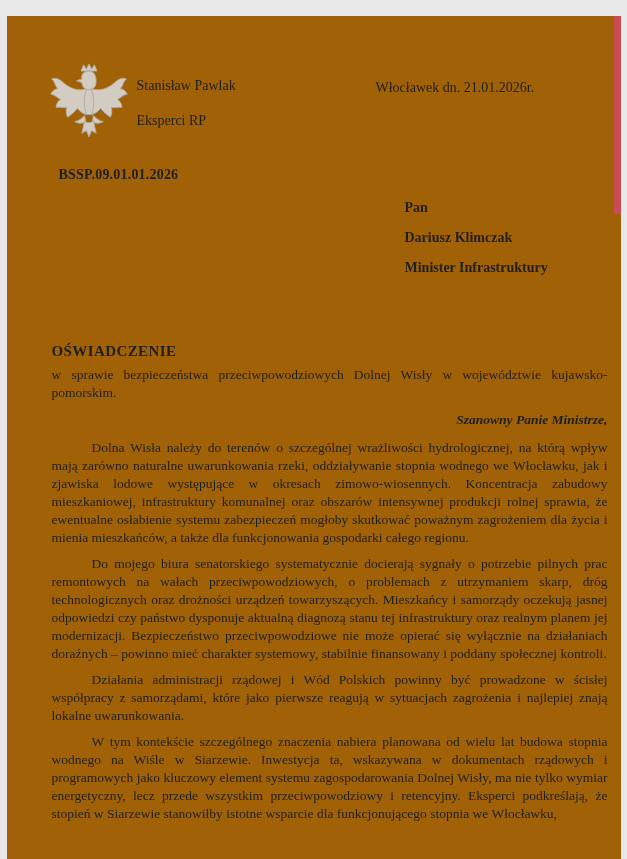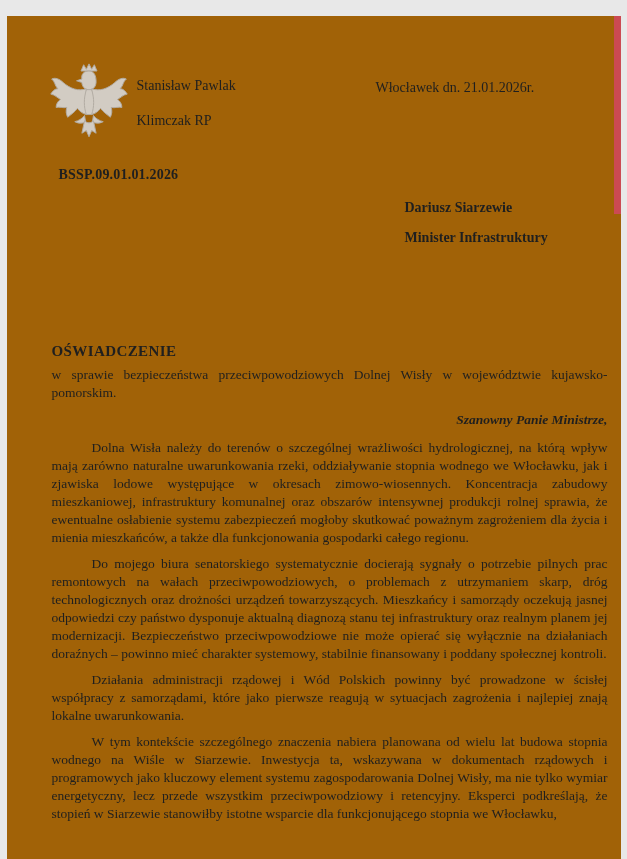--- a/index.html
+++ b/index.html
@@ -119,29 +119,30 @@
         <path d="M42 31 L48 31 C51 41 51 50 48 59 L42 59 C39 50 39 41 42 31 Z"></path>
         <path d="M40 60 C37 64 33 66 29 67 C33 69 36 69 40 68 L42 72 Z"></path>
         <path d="M50 60 C53 64 57 66 61 67 C57 69 54 69 50 68 L48 72 Z"></path>
         <path d="M40 66 L37 80 L42 77 L45 84 L48 77 L53 80 L50 66 C47 69 43 69 40 66 Z"></path>
       </g>
     </svg>
   </div>
 
   <div class="sender">
     <div class="sender-name">Stanisław Pawlak</div>
-    <div class="sender-title">Klimczak RP</div>
+    <div class="sender-title">Eksperci RP</div>
   </div>
 
   <div class="dateline">Włocławek dn. 21.01.2026r.</div>
 
   <div class="reference">BSSP.09.01.01.2026</div>
 
   <div class="recipient">
-    <div>Dariusz Siarzewie</div>
+    <div>Pan</div>
+    <div>Dariusz Klimczak</div>
     <div>Minister Infrastruktury</div>
   </div>
 
   <div class="content">
     <h1 class="doc-title">OŚWIADCZENIE</h1>
     <p class="subject">w sprawie bezpieczeństwa przeciwpowodziowych Dolnej Wisły w województwie kujawsko-pomorskim.</p>
     <p class="greeting">Szanowny Panie Ministrze,</p>
     <p class="body-para">Dolna Wisła należy do terenów o szczególnej wrażliwości hydrologicznej, na którą wpływ mają zarówno naturalne uwarunkowania rzeki, oddziaływanie stopnia wodnego we Włocławku, jak i zjawiska lodowe występujące w okresach zimowo-wiosennych. Koncentracja zabudowy mieszkaniowej, infrastruktury komunalnej oraz obszarów intensywnej produkcji rolnej sprawia, że ewentualne osłabienie systemu zabezpieczeń mogłoby skutkować poważnym zagrożeniem dla życia i mienia mieszkańców, a także dla funkcjonowania gospodarki całego regionu.</p>
     <p class="body-para">Do mojego biura senatorskiego systematycznie docierają sygnały o potrzebie pilnych prac remontowych na wałach przeciwpowodziowych, o problemach z utrzymaniem skarp, dróg technologicznych oraz drożności urządzeń towarzyszących. Mieszkańcy i samorządy oczekują jasnej odpowiedzi czy państwo dysponuje aktualną diagnozą stanu tej infrastruktury oraz realnym planem jej modernizacji. Bezpieczeństwo przeciwpowodziowe nie może opierać się wyłącznie na działaniach doraźnych – powinno mieć charakter systemowy, stabilnie finansowany i poddany społecznej kontroli.</p>
     <p class="body-para">Działania administracji rządowej i Wód Polskich powinny być prowadzone w ścisłej współpracy z samorządami, które jako pierwsze reagują w sytuacjach zagrożenia i najlepiej znają lokalne uwarunkowania.</p>

